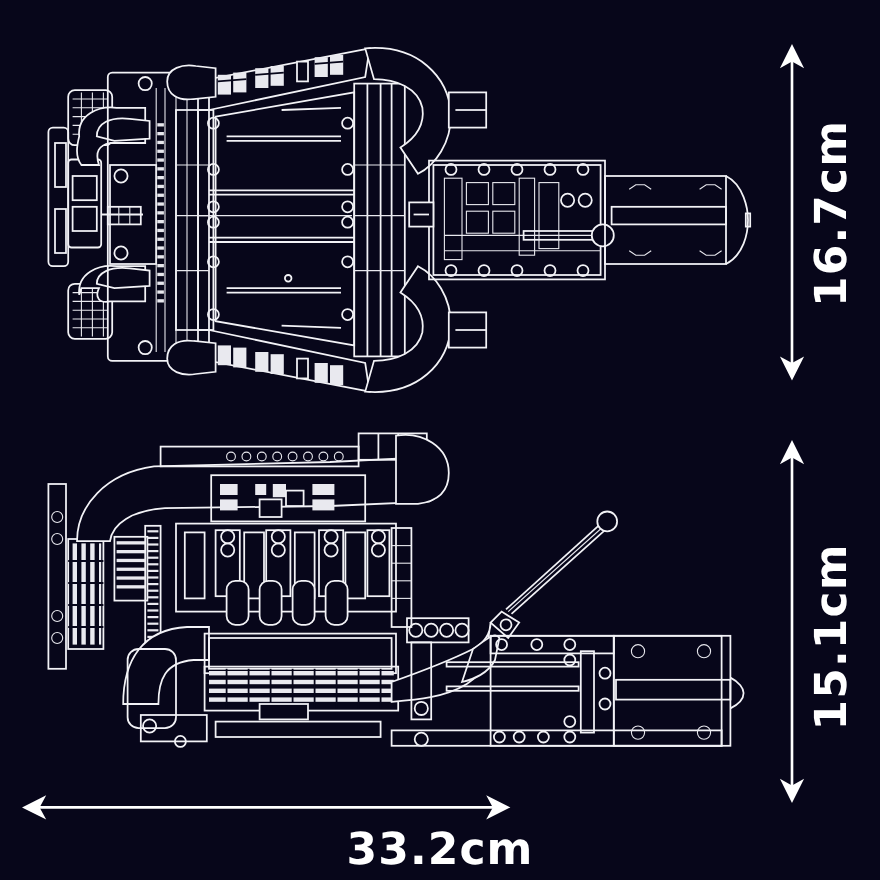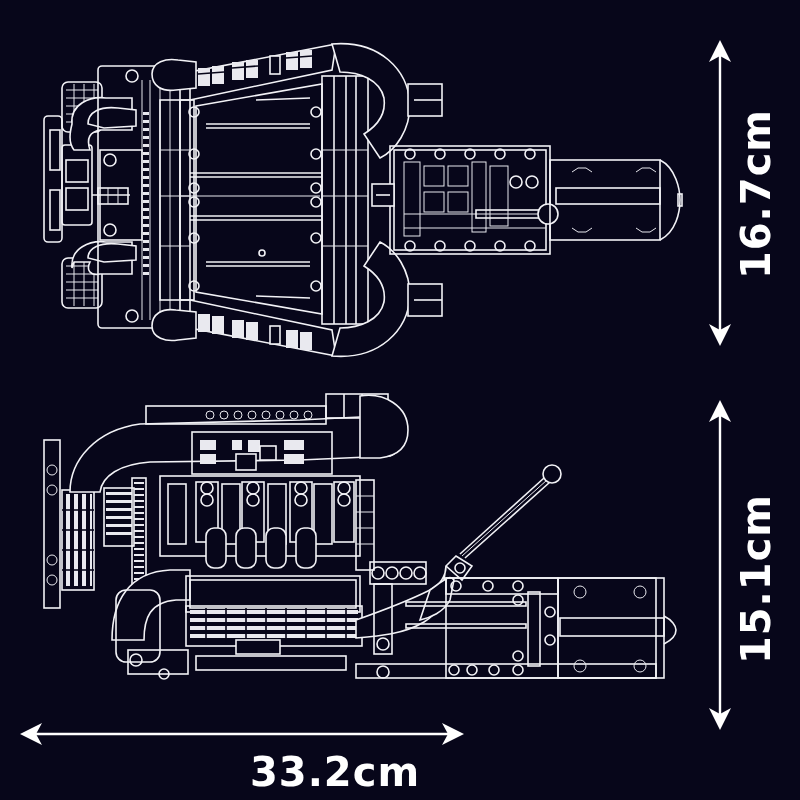--- a/index.html
+++ b/index.html
@@ -20,21 +20,21 @@
     }
     .dim-label.vertical {
       transform-origin: center center;
       transform: rotate(-90deg);
       font-size: 40px;
       width: 200px; text-align: center;
       height: 48px; line-height: 48px;
     }
     #label-height-top { left: 656px; top: 170px; }
     #label-height-side { left: 656px; top: 555px; }
-    #label-width { left: 250px; top: 748px; width: 300px; text-align: left; font-size: 40px; line-height: 48px; }
+    #label-width { left: 250px; top: 748px; width: 300px; text-align: center; font-size: 40px; line-height: 48px; }
     svg .ln { fill: none; stroke: #f2f2f6; stroke-width: 1.6; }
     svg .ln-thin { fill: none; stroke: #e8e8ee; stroke-width: 1; }
     svg .fill-dark { fill: #07061a; stroke: #f2f2f6; stroke-width: 1.6; }
     svg .fill-white { fill: #e9e9ef; stroke: none; }
     svg .arrow { fill: none; stroke: #ffffff; stroke-width: 2.4; }
     svg .arrowhead { fill: #ffffff; stroke: none; }
   </style>
 </head>
 <body>
 

